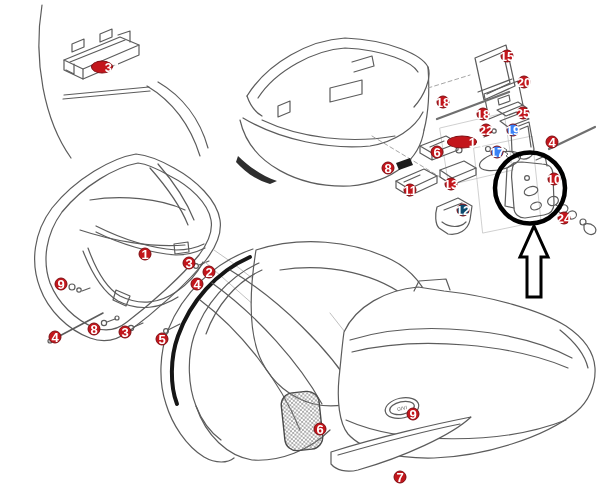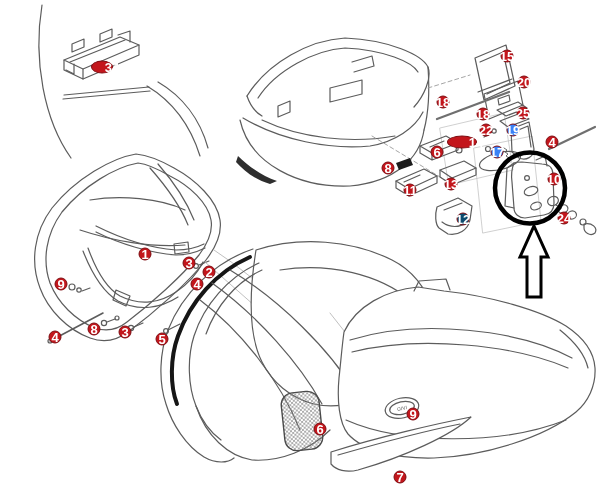--- a/index.html
+++ b/index.html
@@ -200,21 +200,21 @@
       <div class="callout" style="left: 513px; top: 130px; background: #3b82f6; border: 1px solid rgb(126, 13, 18); color: rgb(255, 255, 255);">19</div>
       <div class="callout" style="left: 462px; top: 142px; background: rgb(195, 22, 28); border: 1px solid rgb(126, 13, 18); color: rgb(255, 255, 255); padding-left: 28px;">14</div>
       <div class="callout" style="left: 552px; top: 142px; background: rgb(195, 22, 28); border: 1px solid rgb(126, 13, 18); color: rgb(255, 255, 255);">4</div>
       <div class="callout" style="left: 437px; top: 152px; background: rgb(195, 22, 28); border: 1px solid rgb(126, 13, 18); color: rgb(255, 255, 255);">6</div>
       <div class="callout" style="left: 497px; top: 152px; background: #3b82f6; border: 1px solid rgb(126, 13, 18); color: rgb(255, 255, 255);">17</div>
       <div class="callout" style="left: 388px; top: 168px; background: rgb(195, 22, 28); border: 1px solid rgb(126, 13, 18); color: rgb(255, 255, 255);">8</div>
       <div class="callout" style="left: 451px; top: 172px; background: rgb(195, 22, 28); border: 1px solid rgb(126, 13, 18); color: rgb(255, 255, 255); margin-top: 12px;">13</div>
       <div class="callout" style="left: 554px; top: 179px; background: rgb(195, 22, 28); border: 1px solid rgb(126, 13, 18); color: rgb(255, 255, 255);">10</div>
       <div class="callout" style="left: 410px; top: 190px; background: rgb(195, 22, 28); border: 1px solid rgb(126, 13, 18); color: rgb(255, 255, 255);">11</div>
       <div class="callout" style="left: 564px; top: 218px; background: rgb(195, 22, 28); border: 1px solid rgb(126, 13, 18); color: rgb(255, 255, 255);">24</div>
-      <div class="callout" style="left: 463px; top: 219px; background: #0c4a6e; border: 1px solid rgb(126, 13, 18); color: rgb(255, 255, 255);">12</div>
+      <div class="callout" style="left: 463px; top: 210px; background: #0c4a6e; border: 1px solid rgb(126, 13, 18); color: rgb(255, 255, 255);">12</div>
       <div class="callout" style="left: 145px; top: 254px; background: rgb(195, 22, 28); border: 1px solid rgb(126, 13, 18); color: rgb(255, 255, 255);">1</div>
       <div class="callout" style="left: 189px; top: 263px; background: rgb(195, 22, 28); border: 1px solid rgb(126, 13, 18); color: rgb(255, 255, 255);">3</div>
       <div class="callout" style="left: 209px; top: 272px; background: rgb(195, 22, 28); border: 1px solid rgb(126, 13, 18); color: rgb(255, 255, 255);">2</div>
       <div class="callout" style="left: 197px; top: 284px; background: rgb(195, 22, 28); border: 1px solid rgb(126, 13, 18); color: rgb(255, 255, 255);">4</div>
       <div class="callout" style="left: 61px; top: 284px; background: rgb(195, 22, 28); border: 1px solid rgb(126, 13, 18); color: rgb(255, 255, 255);">9</div>
       <div class="callout" style="left: 94px; top: 329px; background: rgb(195, 22, 28); border: 1px solid rgb(126, 13, 18); color: rgb(255, 255, 255);">8</div>
       <div class="callout" style="left: 125px; top: 332px; background: rgb(195, 22, 28); border: 1px solid rgb(126, 13, 18); color: rgb(255, 255, 255);">3</div>
       <div class="callout" style="left: 55px; top: 337px; background: rgb(195, 22, 28); border: 1px solid rgb(126, 13, 18); color: rgb(255, 255, 255);">4</div>
       <div class="callout" style="left: 162px; top: 339px; background: rgb(195, 22, 28); border: 1px solid rgb(126, 13, 18); color: rgb(255, 255, 255);">5</div>
       <div class="callout" style="left: 413px; top: 414px; background: rgb(195, 22, 28); border: 1px solid rgb(126, 13, 18); color: rgb(255, 255, 255);">9</div>

